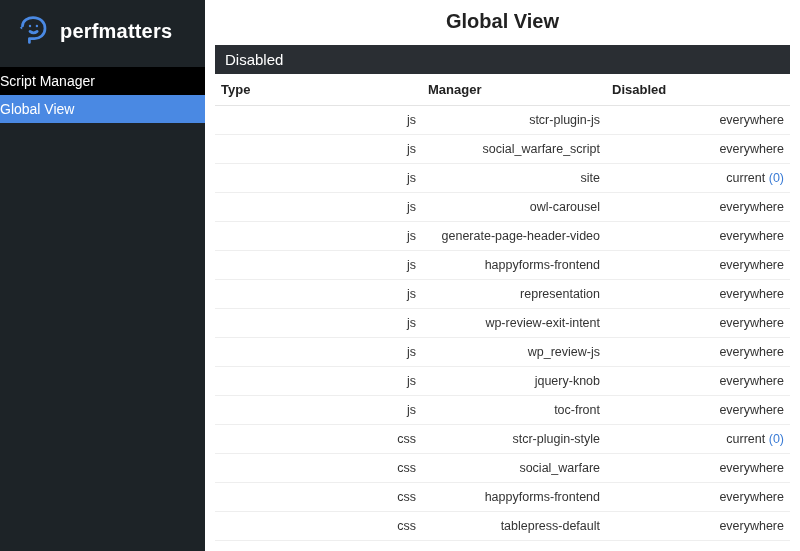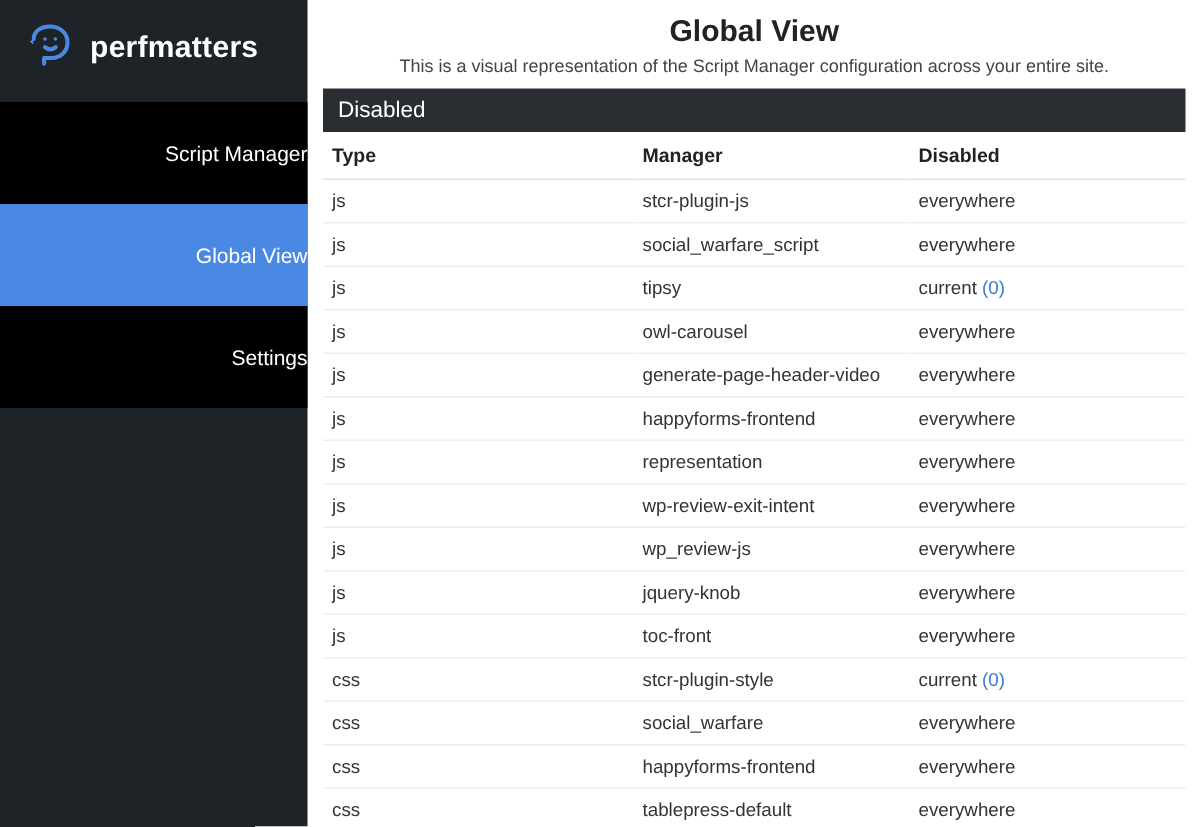--- a/index.html
+++ b/index.html
@@ -1,31 +1,31 @@
 <!DOCTYPE html>
 <html><head>
   <meta charset="utf-8">
   <style>
     * { margin: 0; padding: 0; box-sizing: border-box; }
     body { font-family: -apple-system, BlinkMacSystemFont, "Segoe UI", Helvetica, Arial, sans-serif; font-size: 13px; color: #222; background: #fff; width: 800px; height: 551px; overflow: hidden; display: flex; }
     .sidebar { width: 205px; background: #1d2327; color: #fff; flex-shrink: 0; }
     .brand { display: flex; align-items: center; gap: 12px; padding: 14px 18px 18px; font-weight: 600; font-size: 20px; letter-spacing: 0.2px; }
     .brand svg { width: 30px; height: 30px; }
-    .nav-item { padding: 26px 0; text-align: right; font-size: 14px; cursor: pointer; }
+    .nav-item { padding: 6px 0; text-align: left; font-size: 14px; cursor: pointer; }
     .nav-item.dark { background: #000; }
     .nav-item.active { background: #4a89e3; }
     .main { flex: 1; overflow-y: auto; background: #fff; }
     .header { text-align: center; padding: 10px 16px 8px; }
     .header h1 { font-size: 20px; font-weight: 600; margin-bottom: 4px; }
     .header p { font-size: 12px; color: #444; }
     .section-title { background: #2a2e33; color: #fff; font-size: 15px; font-weight: 500; padding: 6px 10px; margin: 0 10px; }
     .table-wrap { padding: 0 10px; }
     table { width: 100%; border-collapse: collapse; }
     thead th { text-align: left; font-weight: 700; font-size: 13px; padding: 8px 6px; border-bottom: 1px solid #e4e4e4; }
-    tbody td { padding: 7px 6px; border-bottom: 1px solid #eee; font-size: 12.5px; color: #333; }
+    tbody td { padding: 7px 6px; border-bottom: 1px solid #eee; font-size: 12.5px; color: #333; text-align: right; }
     .col-type { width: 36%; }
     .col-script { width: 32%; }
     .col-setting { width: 32%; }
     .count-link { color: #3a7bd5; }
     
     .main::-webkit-scrollbar { width: 8px; }
     .main::-webkit-scrollbar-thumb { background: #ccc; border-radius: 4px; }
   </style>
 </head>
 <body>
@@ -38,27 +38,25 @@
         <circle cx="40" cy="40" r="4" fill="#4a89e3" stroke="none"></circle>
         <circle cx="63" cy="40" r="4" fill="#4a89e3" stroke="none"></circle>
         <path d="M40 58 Q52 68 64 58"></path>
         <path d="M14 40 L14 52 L6 46 Z" fill="#4a89e3" stroke="none"></path>
       </svg>
     </span>
     <span>perfmatters</span>
   </div>
   <div class="nav-item dark"><span>Script Manager</span></div>
   <div class="nav-item active"><span>Global View</span></div>
-  <div class="nav-item dark"><span>Settings</span></div>
 </aside>
 
 <main class="main">
   <div class="header">
     <h1>Global View</h1>
-    <p>This is a visual representation of the Script Manager configuration across your entire site.</p>
   </div>
 
   <div class="section-title">Disabled</div>
 
   <div class="table-wrap">
     <table>
       <thead>
         <tr>
           <th class="col-type">Type</th>
           <th class="col-script">Manager</th>
@@ -71,21 +69,21 @@
             <td>stcr-plugin-js</td>
             <td><span>everywhere</span></td>
           </tr>
           <tr>
             <td>js</td>
             <td>social_warfare_script</td>
             <td><span>everywhere</span></td>
           </tr>
           <tr>
             <td>js</td>
-            <td>tipsy</td>
+            <td>site</td>
             <td><span>current</span> <span class="count-link">(0)</span></td>
           </tr>
           <tr>
             <td>js</td>
             <td>owl-carousel</td>
             <td><span>everywhere</span></td>
           </tr>
           <tr>
             <td>js</td>
             <td>generate-page-header-video</td>

